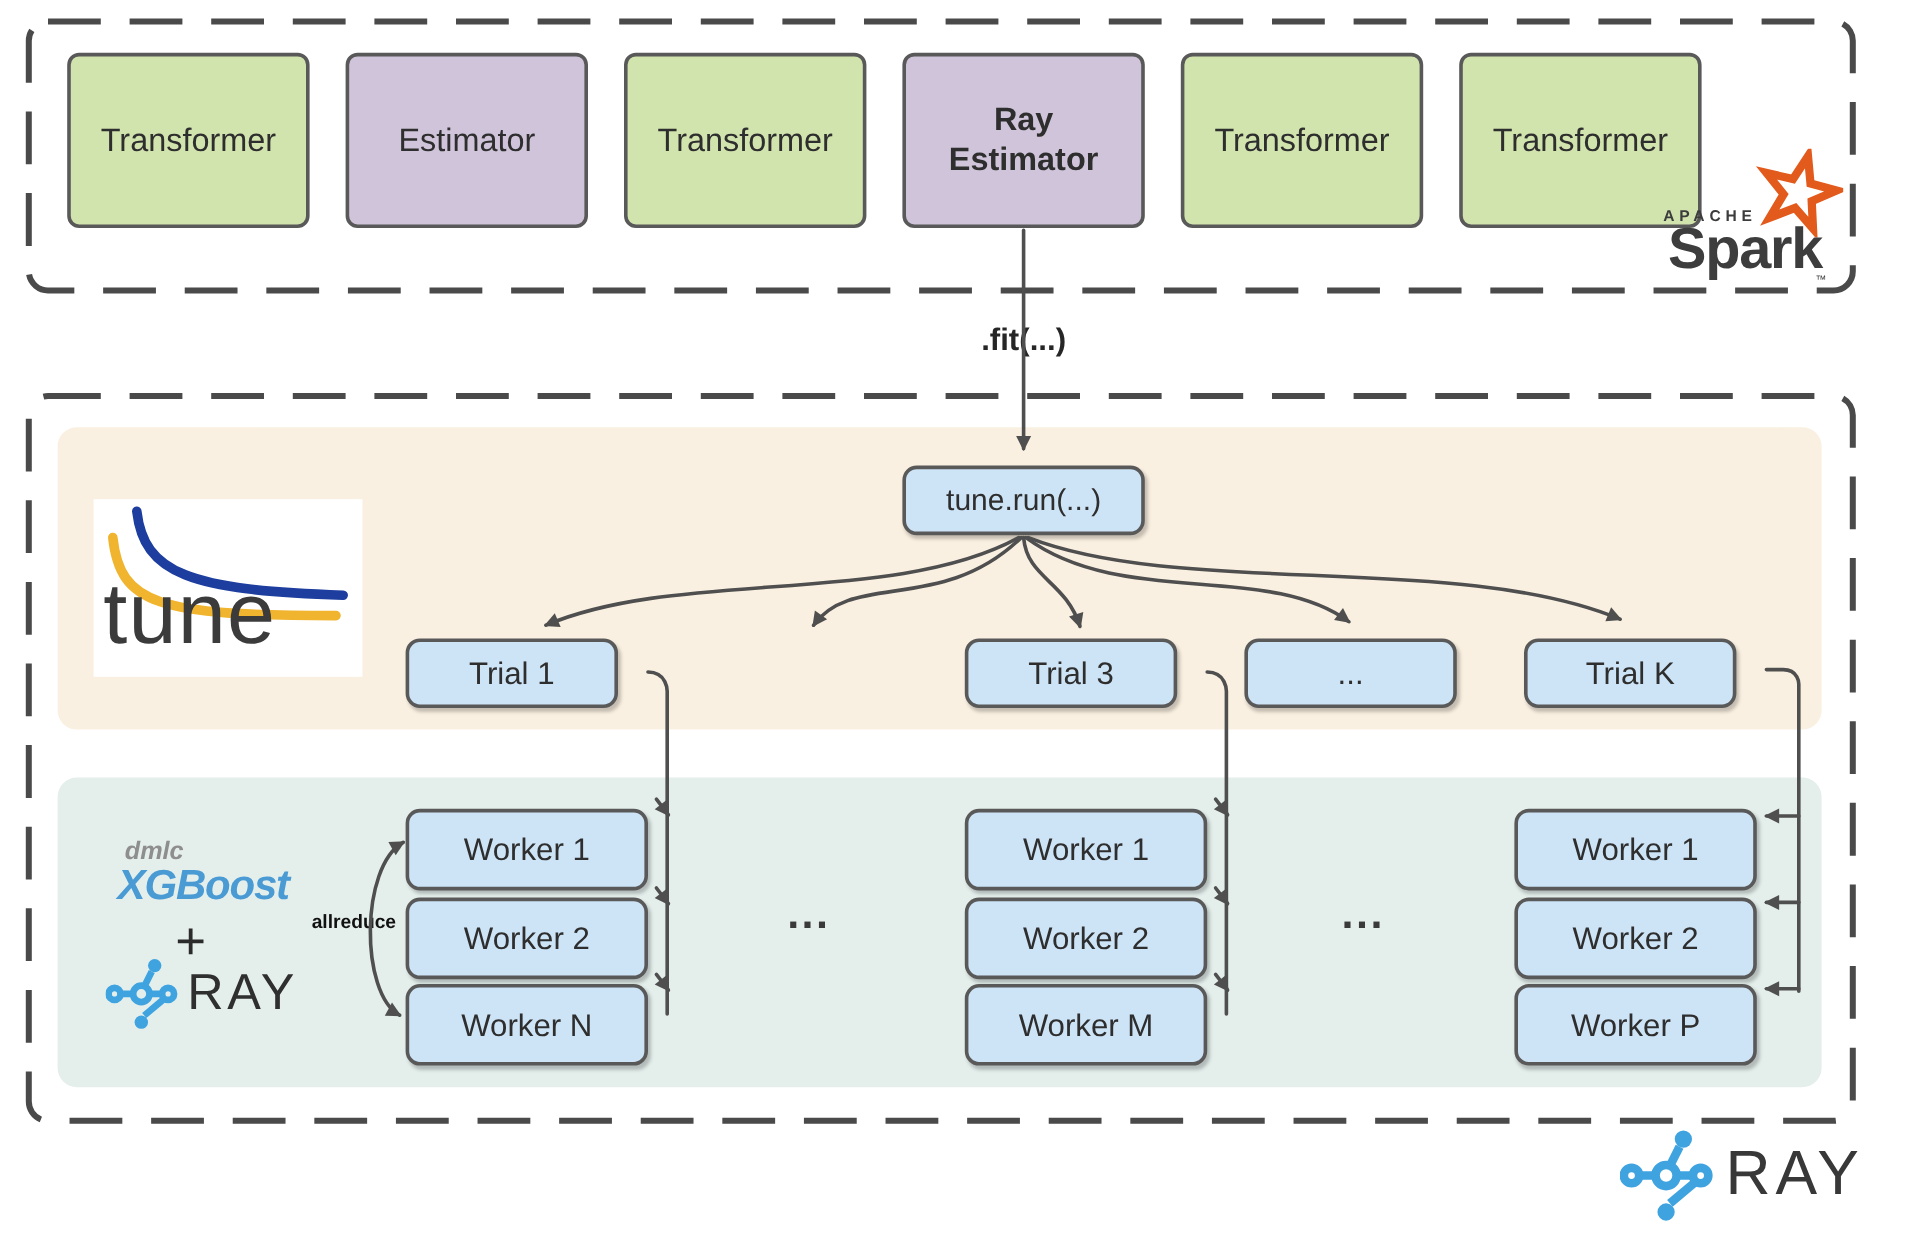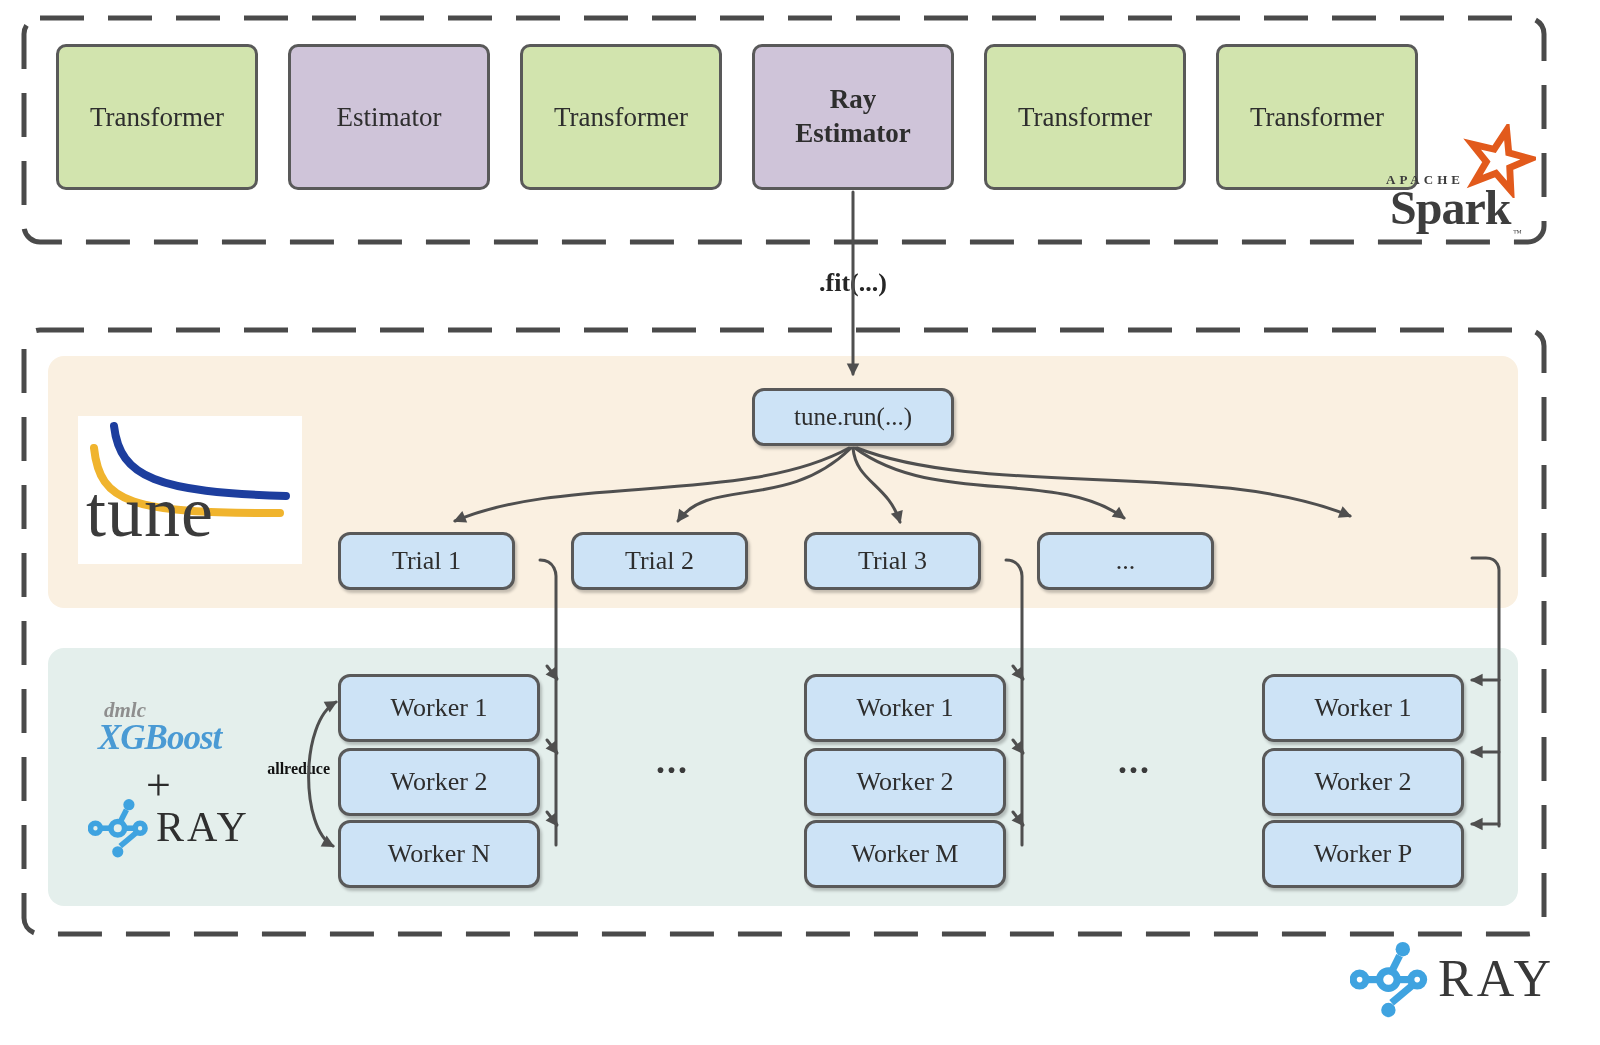--- a/index.html
+++ b/index.html
@@ -1,18 +1,18 @@
 <!DOCTYPE html>
 <html><head>
 <meta charset="utf-8">
 <style>
   html,body{margin:0;padding:0;background:#ffffff;}
   #stage{
     position:relative;width:1600px;height:1045px;background:#ffffff;overflow:hidden;
-    font-family:Liberation Serif, serif;color:#2e2e2e;
+    font-family:Liberation Sans, sans-serif;color:#2e2e2e;
   }
   svg.layer{position:absolute;left:0;top:0;width:1600px;height:1045px;pointer-events:none;}
   .band{position:absolute;border-radius:16px;}
   .band.orange{left:48px;top:356px;width:1470px;height:252px;background:#faf0e1;}
   .band.teal{left:48px;top:648px;width:1470px;height:258px;background:#e4efec;}
   .box{
     position:absolute;border:3px solid #595959;border-radius:10px;
     display:flex;align-items:center;justify-content:center;text-align:center;
     box-sizing:border-box;font-size:27px;color:#2e2e2e;background:#fff;
   }
@@ -101,28 +101,28 @@
     <div class="tune-word">tune</div>
   </div>
 
   <div class="box blue tunerun">
     <span>tune.run(...)</span>
   </div>
 
   <div class="box blue trial" style="left:338px">
       <span>Trial 1</span>
     </div>
-  <div class="box blue trial" style="left:571px">
-      <span>Trial 2</span>
-    </div>
   <div class="box blue trial" style="left:804px">
       <span>Trial 3</span>
     </div>
   <div class="box blue trial" style="left:1037px">
       <span>...</span>
+    </div>
+  <div class="box blue trial" style="left:1270px">
+      <span>Trial K</span>
     </div>
 
   <div class="dmlc">dmlc</div>
   <div class="xgb">XGBoost</div>
   <div class="plusmark">+</div>
   <div class="ray-row">
     <svg width="62" height="62" viewBox="0 0 100 100">
       <g stroke="#3fa3e0" stroke-width="9" fill="none">
         <line x1="21" y1="52" x2="37" y2="52"></line>
         <line x1="59" y1="52" x2="75" y2="52"></line>

